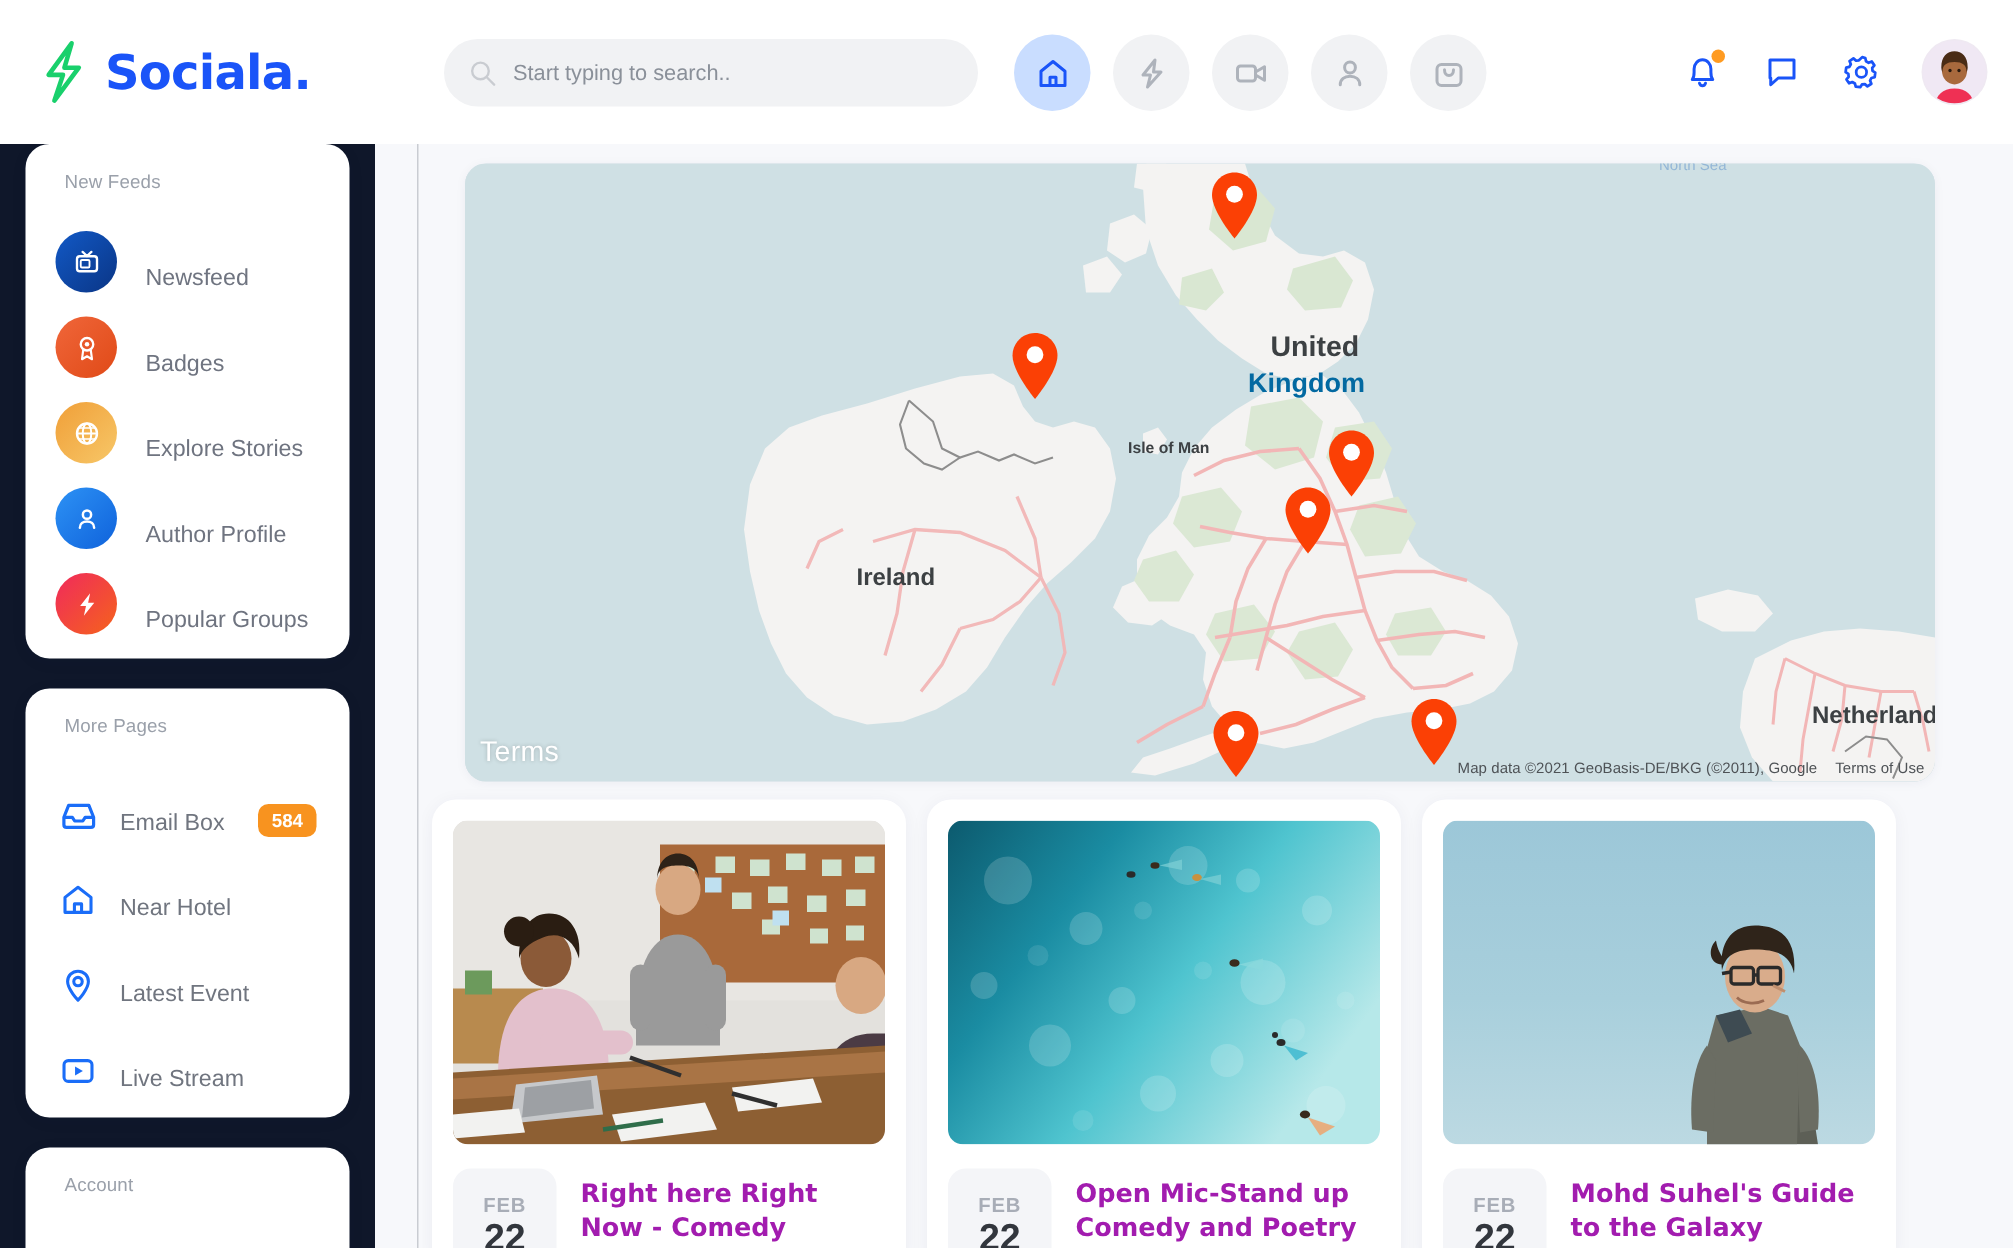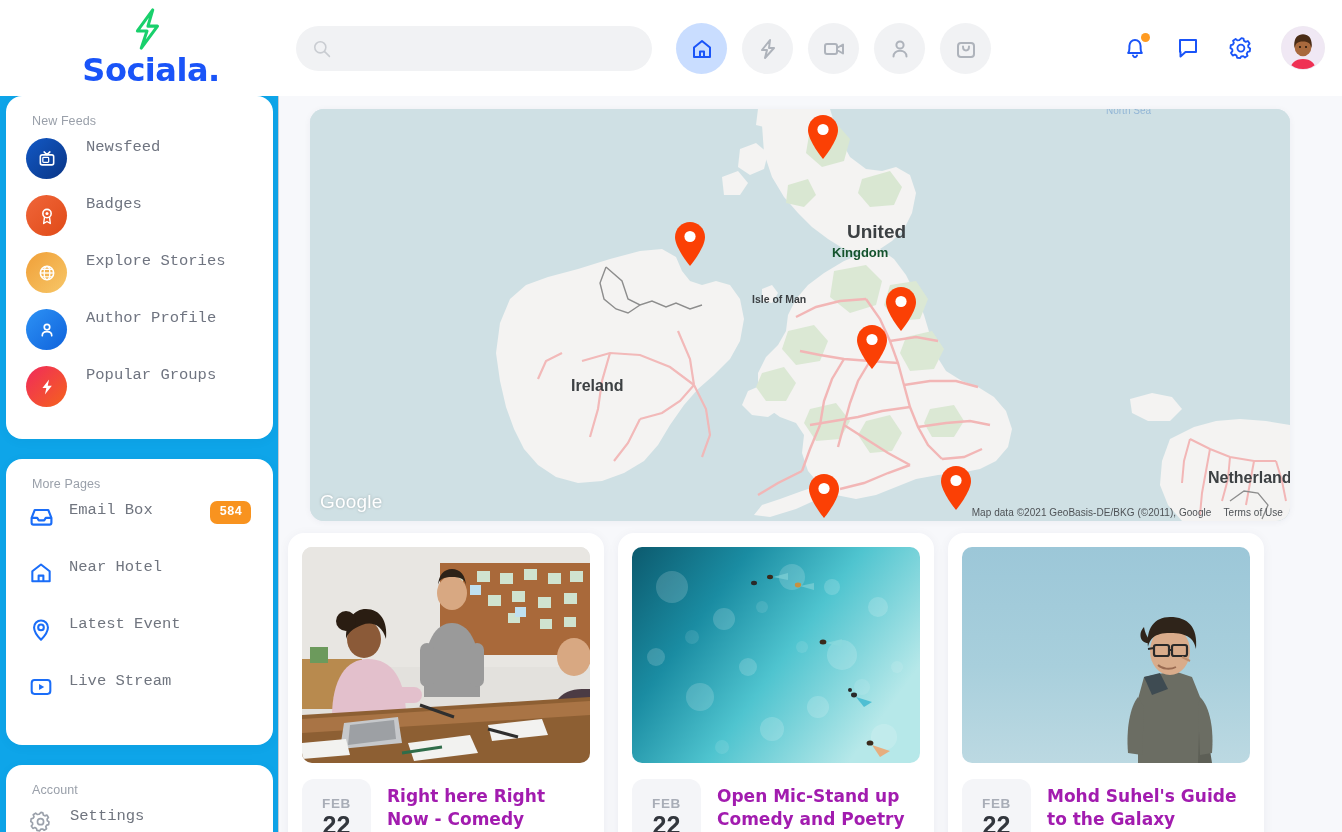--- a/index.html
+++ b/index.html
@@ -12,21 +12,21 @@
   }
 
   
   .header {
     position: absolute; top: 0; left: 0;
     width: 1342px; height: 96px;
     background: #ffffff;
     display: flex; align-items: center;
     z-index: 20;
   }
-  .brand { display: flex; align-items: center; margin-left: 22px; width: 250px; flex-direction: column; }
+  .brand { display: flex; align-items: center; margin-left: 22px; width: 250px; }
   .brand-bolt { width: 40px; height: 44px; display:block; }
   .brand-name {
     font-size: 32px; font-weight: 800; color: #1a54f8;
     letter-spacing: -0.5px; margin-left: 8px;
     font-family: "DejaVu Sans", sans-serif;
   }
 
   .search-wrap {
     position: absolute; left: 296px; top: 26px;
     width: 356px; height: 45px;
@@ -61,40 +61,39 @@
   }
   .avatar {
     width: 42px; height: 42px; border-radius: 50%;
     background: #efe7f3; overflow: hidden; position: relative;
     box-shadow: 0 0 0 1px #efe9f2;
   }
 
   
   .sidebar {
     position: absolute; left: 0; top: 96px;
-    width: 279px; height: 736px;
-    background: #0ea5e9;
+    width: 250px; height: 736px;
+    background: #0f172a;
     overflow: hidden;
-    padding: 0 6px;
+    padding: 0 17px;
   }
   .side-card {
     background: #ffffff; border-radius: 16px;
     box-shadow: 0 2px 12px rgba(30,40,80,0.045);
     padding: 18px 0 16px 0;
     margin-bottom: 20px;
   }
   .side-head {
     font-size: 12.5px; color: #9aa0aa; font-weight: 400;
     padding-left: 26px; margin-bottom: 10px; letter-spacing: .1px;
   }
   .side-item {
-    display: flex; align-items: flex-start;
+    display: flex; align-items: flex-end;
     height: 57px; padding-left: 20px; cursor: pointer;
     position: relative;
-    font-family: Liberation Mono, monospace;
   }
   .side-ico {
     width: 41px; height: 41px; border-radius: 50%;
     display: flex; align-items: center; justify-content: center;
     flex: 0 0 auto;
   }
   .side-label {
     margin-left: 19px; font-size: 15.5px; color: #6f7480; font-weight: 500;
   }
   
@@ -187,20 +186,21 @@
       <path d="M26 3 L10 25 L20 25 L14 43 L31 20 L21 20 Z" fill="none" stroke="#19d06c" stroke-width="3.2" stroke-linejoin="round" stroke-linecap="round"></path>
     </svg>
     <span class="brand-name">Sociala.</span>
   </div>
 
   <div class="search-wrap">
     <svg class="search-ico" viewBox="0 0 24 24">
       <circle cx="10.5" cy="10.5" r="7" fill="none" stroke="#9aa0a8" stroke-width="2"></circle>
       <line x1="16" y1="16" x2="22" y2="22" stroke="#9aa0a8" stroke-width="2" stroke-linecap="round"></line>
     </svg>
+    <input class="search-input" type="text" placeholder="Start typing to search.." style="">
   </div>
 
   <div class="nav-pills">
     <div class="pill active">
       <svg width="24" height="24" viewBox="0 0 24 24">
         <path d="M4 10.5 L12 4 L20 10.5 V20 H4 Z" fill="none" stroke="#1a54f8" stroke-width="2" stroke-linejoin="round"></path>
         <path d="M10 20 V14.5 H14 V20" fill="none" stroke="#1a54f8" stroke-width="2" stroke-linejoin="round"></path>
       </svg>
     </div>
     <div class="pill">
@@ -473,21 +473,21 @@
           <path d="M880 330 L874 352 L872 374"></path>
           <path d="M966 352 L972 372 L976 392"></path>
         </g>
         <path d="M920 392 L934 382 L948 384 L958 396 L952 410" fill="none" stroke="#8d8d8d" stroke-width="1.3"></path>
 
         <path d="M452 180 L462 176 L468 184 L462 194 L452 192 Z" fill="#f4f3f2"></path>
       </g>
     </svg>
 
     <div style="position:absolute;left:537px;top:112px;font-size:19px;font-weight:700;color:#3c4043;font-family:'Liberation Sans',sans-serif;">United</div>
-    <div style="position:absolute;left:522px;top:136px;font-size:13px;font-weight:700;color:#14532d;font-family:'Liberation Sans',sans-serif;">Kingdom</div>
+    <div style="position:absolute;left:522px;top:136px;font-size:18px;font-weight:700;color:#0369a1;font-family:'Liberation Sans',sans-serif;">Kingdom</div>
     <div style="position:absolute;left:261px;top:268px;font-size:16px;font-weight:700;color:#3c4043;font-family:'Liberation Sans',sans-serif;">Ireland</div>
     <div style="position:absolute;left:442px;top:184px;font-size:10.5px;font-weight:700;color:#3c4043;font-family:'Liberation Sans',sans-serif;">Isle of Man</div>
     <div style="position:absolute;left:898px;top:360px;font-size:16px;font-weight:700;color:#3c4043;font-family:'Liberation Sans',sans-serif;">Netherland</div>
     <div style="position:absolute;left:796px;top:-4px;font-size:10px;font-weight:400;color:#93b6d6;font-family:'Liberation Sans',sans-serif;">North Sea</div>
 
     <svg class="pin" style="left:496px;top:5px" viewBox="0 0 34 46">
       <path d="M17 1 C8.7 1 2 7.7 2 16 C2 27 17 45 17 45 C17 45 32 27 32 16 C32 7.7 25.3 1 17 1 Z" fill="#fb4005"></path>
       <circle cx="17" cy="15.5" r="5.6" fill="#ffffff"></circle>
     </svg>
     <svg class="pin" style="left:363px;top:112px" viewBox="0 0 34 46">
@@ -504,21 +504,21 @@
     </svg>
     <svg class="pin" style="left:497px;top:364px" viewBox="0 0 34 46">
       <path d="M17 1 C8.7 1 2 7.7 2 16 C2 27 17 45 17 45 C17 45 32 27 32 16 C32 7.7 25.3 1 17 1 Z" fill="#fb4005"></path>
       <circle cx="17" cy="15.5" r="5.6" fill="#ffffff"></circle>
     </svg>
     <svg class="pin" style="left:629px;top:356px" viewBox="0 0 34 46">
       <path d="M17 1 C8.7 1 2 7.7 2 16 C2 27 17 45 17 45 C17 45 32 27 32 16 C32 7.7 25.3 1 17 1 Z" fill="#fb4005"></path>
       <circle cx="17" cy="15.5" r="5.6" fill="#ffffff"></circle>
     </svg>
 
-    <div class="gwatermark">Google</div>
+    <div class="gwatermark">Terms</div>
     <div class="map-attr">
       <span>Map data ©2021 GeoBasis-DE/BKG (©2011), Google</span>
       <span>Terms of Use</span>
     </div>
   </div>
 
   <div class="cards">
 
     <div class="ev-card">
       <div class="ev-img">

